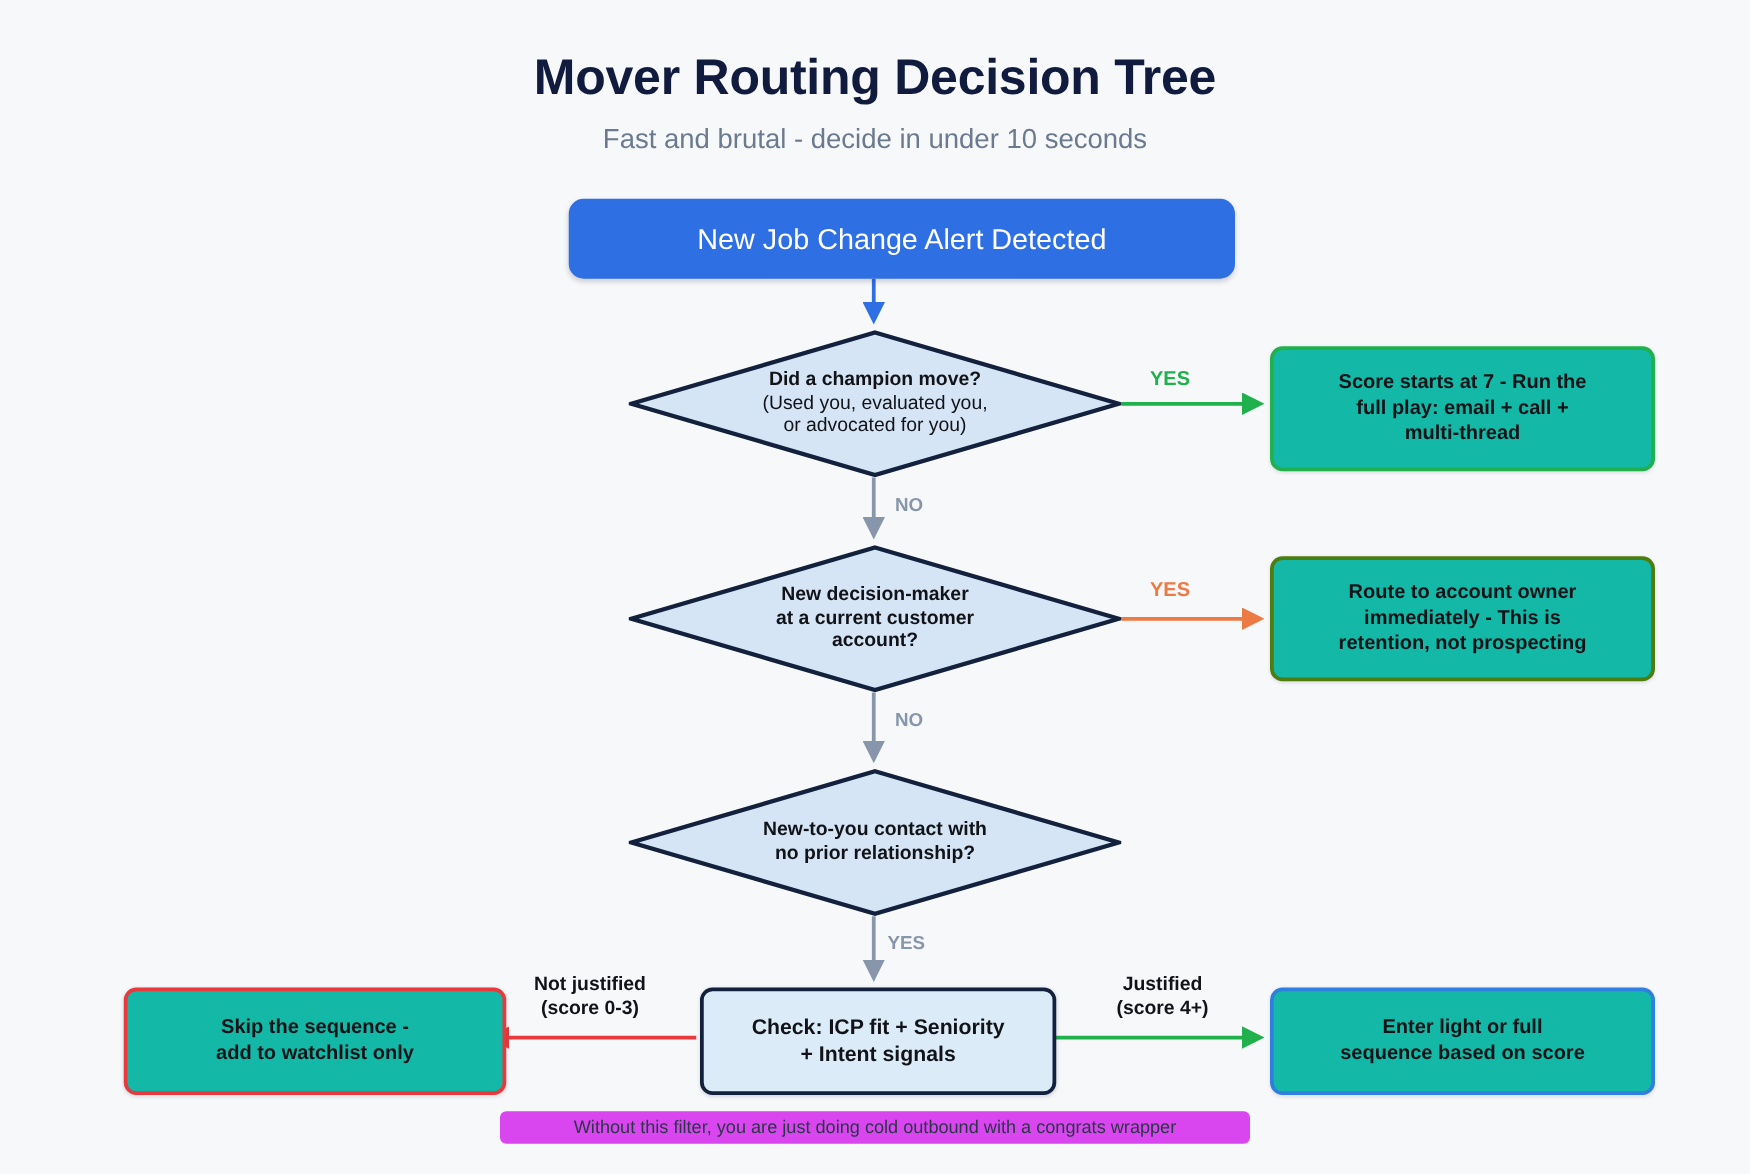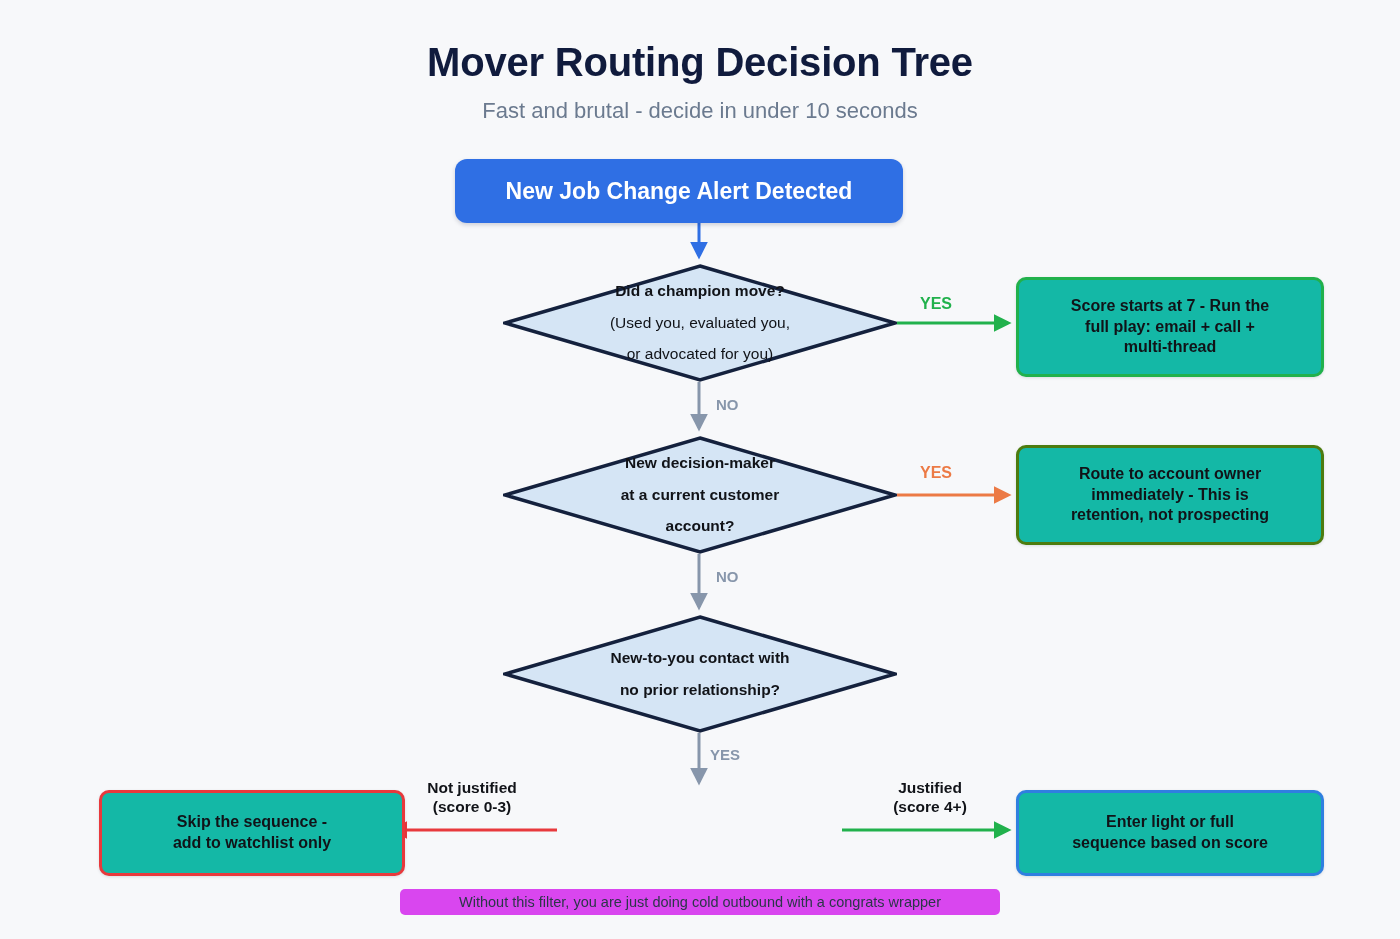--- a/index.html
+++ b/index.html
@@ -32,29 +32,29 @@
   #page-subtitle {
     left: 0; right: 0; top: 98px;
     text-align: center;
     font-size: 22px;
     color: #6b7a8f;
   }
 
   
   #start-node {
     left: 455px; top: 159px;
-    width: 448px; height: 64px;
+    width: 533px; height: 64px;
     background: #2f6fe4;
     border-radius: 12px;
     display: flex;
     align-items: center;
     justify-content: center;
     color: #ffffff;
     font-size: 23px;
-    font-weight: bold;
+    font-weight: normal;
     box-shadow: 0 2px 4px rgba(20,30,60,0.18);
   }
 
   
   .diamond-wrap {
     width: 394px; height: 118px;
   }
   .diamond-shape {
     position: absolute;
     inset: 0;
@@ -63,21 +63,20 @@
   .diamond-label {
     position: absolute;
     inset: 0;
     display: flex;
     flex-direction: column;
     align-items: center;
     justify-content: center;
     text-align: center;
     color: #111318;
     line-height: 1.22;
-    gap: 13px;
   }
   .dl-bold { font-size: 15.5px; font-weight: bold; }
   .dl-reg  { font-size: 15.5px; font-weight: normal; }
 
   #diamond-champion  { left: 503px; top: 264px; }
   #diamond-decision-maker { left: 503px; top: 436px; }
   #diamond-new-contact    { left: 503px; top: 615px; }
 
   
   .outcome-box {
@@ -261,20 +260,26 @@
   </div>
 
   <div class="abs outcome-box" id="outcome-retention">
     <div>
       <div>Route to account owner</div>
       <div>immediately - This is</div>
       <div>retention, not prospecting</div>
     </div>
   </div>
 
+  <div class="abs" id="check-node">
+    <div>
+      <div>Check: ICP fit + Seniority</div>
+      <div>+ Intent signals</div>
+    </div>
+  </div>
 
   <div class="abs outcome-box" id="outcome-skip">
     <div>
       <div>Skip the sequence -</div>
       <div>add to watchlist only</div>
     </div>
   </div>
 
   <div class="abs outcome-box" id="outcome-sequence">
     <div>

